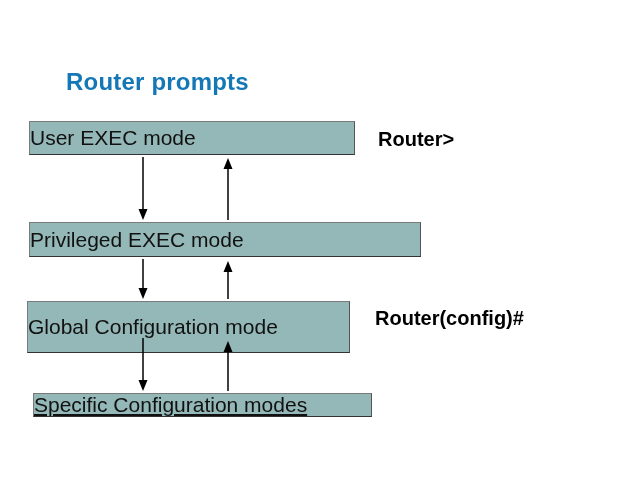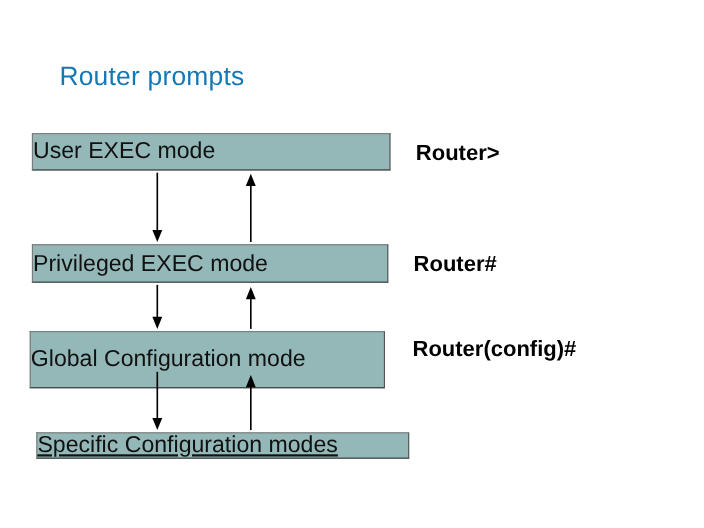--- a/index.html
+++ b/index.html
@@ -12,41 +12,41 @@
     width: 640px;
     height: 480px;
     background: #ffffff;
     overflow: hidden;
     font-family: "Liberation Sans", sans-serif;
   }
   .title {
     position: absolute;
     left: 54px;
     top: 56px;
-    margin: 0;
+    margin: 12px;
     font-size: 24px;
-    font-weight: normal;
+    font-weight: bold;
     color: #1478b6;
     letter-spacing: 0.2px;
   }
   .mode-box {
     position: absolute;
     box-sizing: border-box;
     background: #94b7b7;
     border: 1px solid #7a7a7a;
     border-bottom-color: #333333;
     border-right-color: #555555;
     display: flex;
     align-items: center;
     justify-content: flex-start;
     font-size: 21px;
     color: #111111;
   }
   .box1 { left: 29px; top: 121px; width: 326px; height: 34px; }
-  .box2 { left: 29px; top: 222px; width: 324px; height: 35px; }
+  .box2 { left: 29px; top: 222px; width: 392px; height: 35px; }
   .box3 { left: 27px; top: 301px; width: 323px; height: 52px; }
   .box4 { left: 33px; top: 393px; width: 339px; height: 24px; text-decoration: underline; }
   .prompt {
     position: absolute;
     font-size: 20px;
     font-weight: bold;
     color: #000000;
     line-height: 26px;
     white-space: nowrap;
   }
@@ -91,21 +91,20 @@
     <span>Privileged EXEC mode</span>
   </div>
   <div class="mode-box box3">
     <span>Global Configuration mode</span>
   </div>
   <div class="mode-box box4">
     <span>Specific Configuration modes</span>
   </div>
 
   <div class="prompt p1">Router&gt;</div>
-  <div class="prompt p2">Router#</div>
   <div class="prompt p3">Router(config)#</div>
 
   <svg class="arrows" width="640" height="480" viewBox="0 0 640 480">
 
     <g>
       <line x1="143" y1="157" x2="143" y2="211"></line>
       <polygon points="143,220 138.5,209 147.5,209"></polygon>
     </g>
     <g>
       <line x1="228" y1="220" x2="228" y2="167"></line>

